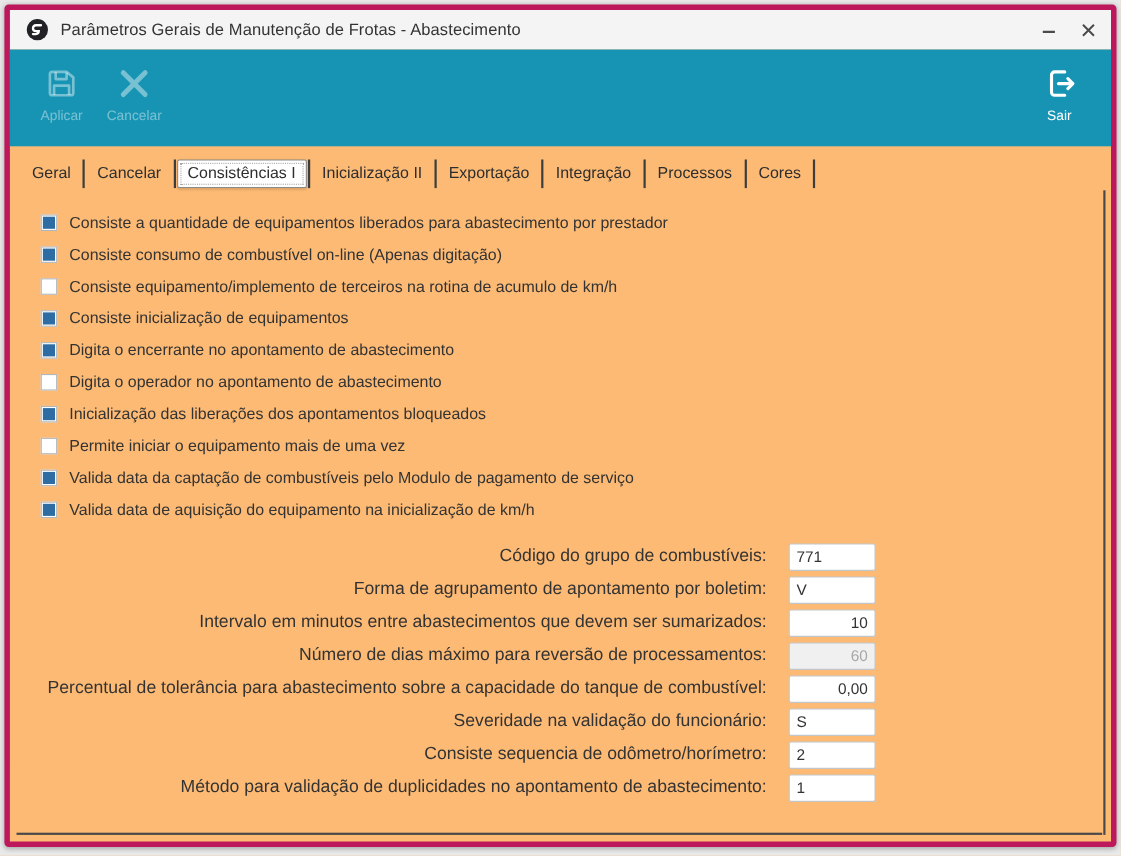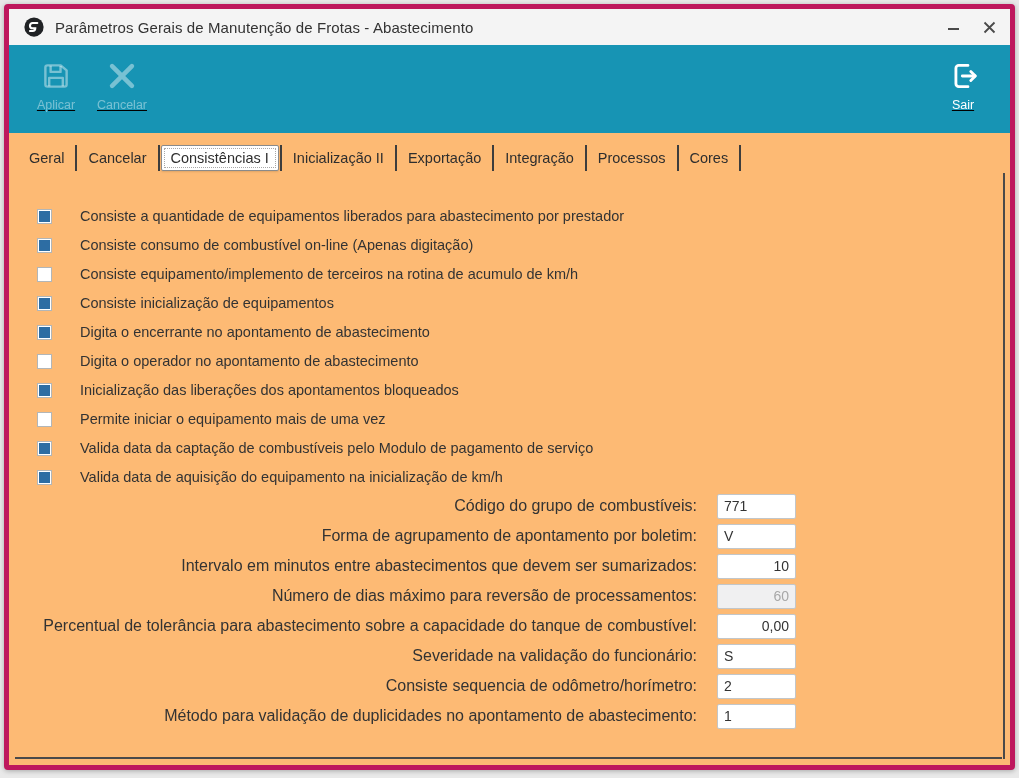--- a/index.html
+++ b/index.html
@@ -23,21 +23,21 @@
   }
   .app-icon { width:22px; height:22px; margin-left:14px; flex:0 0 auto; }
   .title-text {
     margin-left:10px; font-size:15px; color:#333; letter-spacing:.1px;
   }
   .winbtns { position:absolute; right:12px; top:0; height:36px; display:flex; align-items:center; gap:18px; }
   .winbtn { width:18px; height:18px; display:flex; align-items:center; justify-content:center; cursor:default; color:#4a4a4a; }
   
   .toolbar {
     position:absolute; top:36px; left:0; right:0; height:88px;
-    display:flex; align-items:flex-start;text-decoration:underline;
+    display:flex; align-items:flex-start;
   }
   .tool-btn {
     width:66px; height:78px; margin-top:8px; display:flex; flex-direction:column;
     align-items:center; justify-content:flex-start; gap:5px;
   }
   .tool-btn .t-ico { width:34px; height:34px; margin-top:6px; }
   .tool-btn .t-lbl { font-size:12.5px; }
   .tool-btn.disabled { color:rgba(255,255,255,.42); }
   .tool-btn.enabled  { color:#ffffff; }
   .tool-left { display:flex; margin-left:14px; }
@@ -55,21 +55,21 @@
     border:1px solid #8a8a8a; background:#fff;
     outline:1px dotted #a8a8a8; outline-offset:-4px;
     box-shadow:0 1px 2px rgba(0,0,0,.12);
   }
   .tab-sep { width:2px; height:26px; background:#3d3d3d; margin:0 1px; flex:0 0 auto; }
   
   .edge-v { position:absolute; left:994px; top:164px; height:586px; width:2px; background:#4a4a4a; }
   .edge-h { position:absolute; left:6px; right:8px; top:748px; height:2px; background:#4a4a4a; }
   
   .cb-list { position:absolute; top:186px; left:28px; right:40px; }
-  .cb-row { height:29px; display:flex; align-items:flex-end;gap:17px; }
+  .cb-row { height:29px; display:flex; align-items:flex-start; }
   .cb {
     width:15px; height:15px; border:1px solid #b2b6b8; background:#fff;
     margin-right:11px; flex:0 0 auto; display:flex; align-items:center; justify-content:center;
   }
   .cb .cb-fill { width:11px; height:11px; background:transparent; }
   .cb.checked .cb-fill { background:#2d6da3; }
   .cb-label { font-size:14.5px; color:#333; }
   
   .form-area { position:absolute; top:482px; left:0; width:787px; }
   .f-row { height:30px; display:flex; align-items:center; justify-content:flex-end; }

